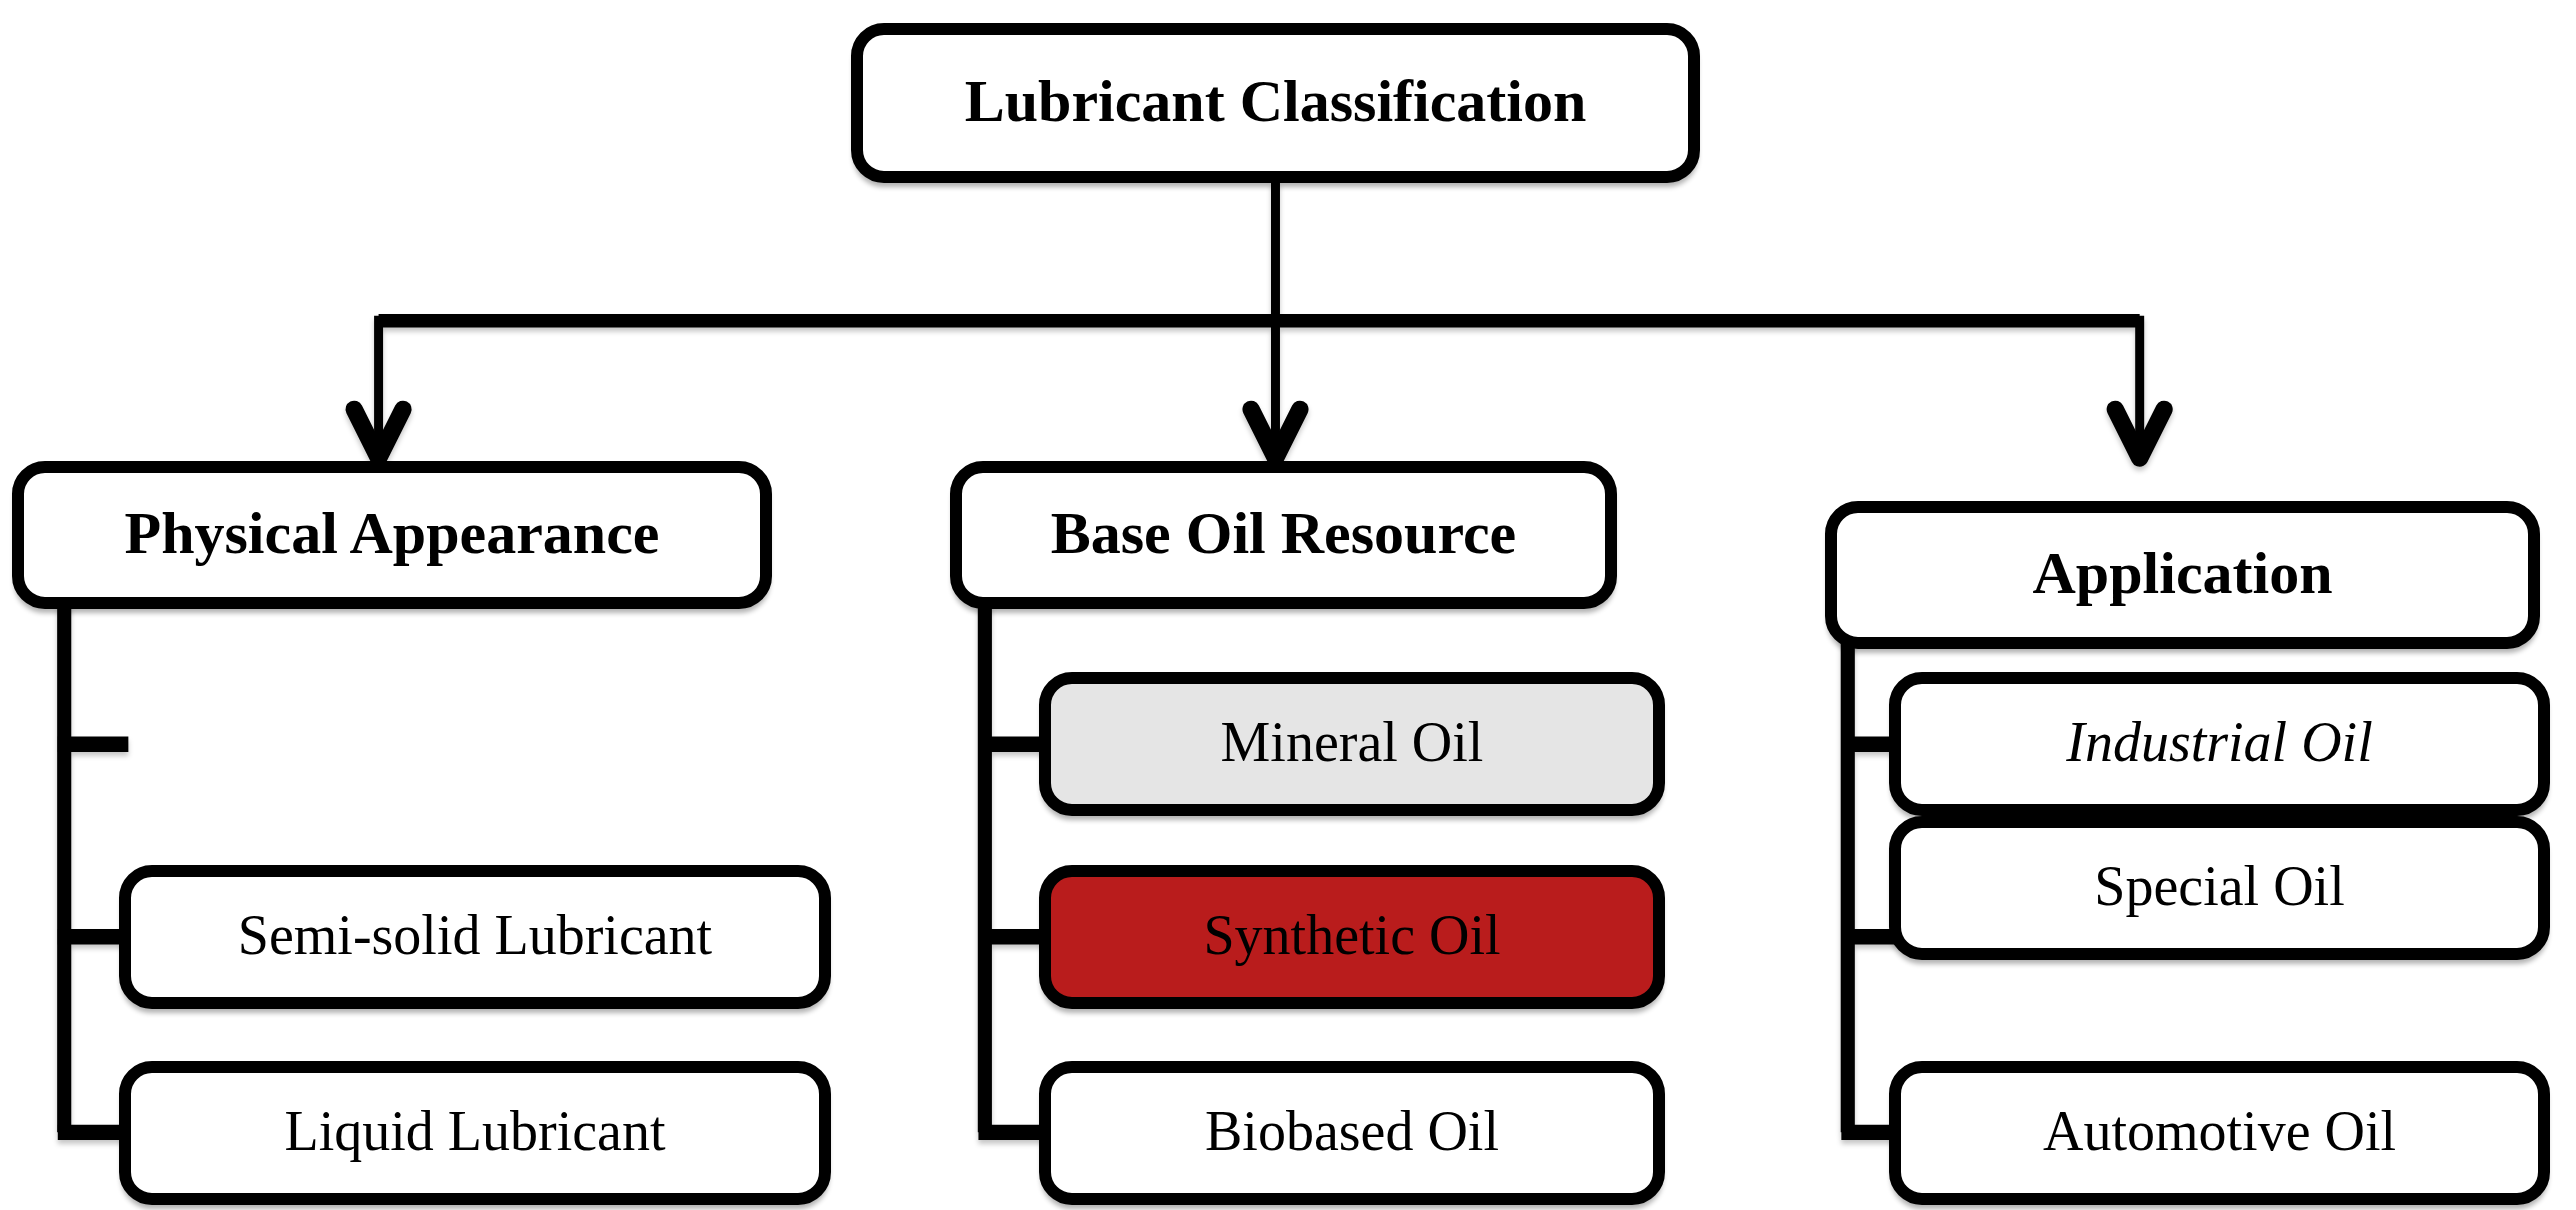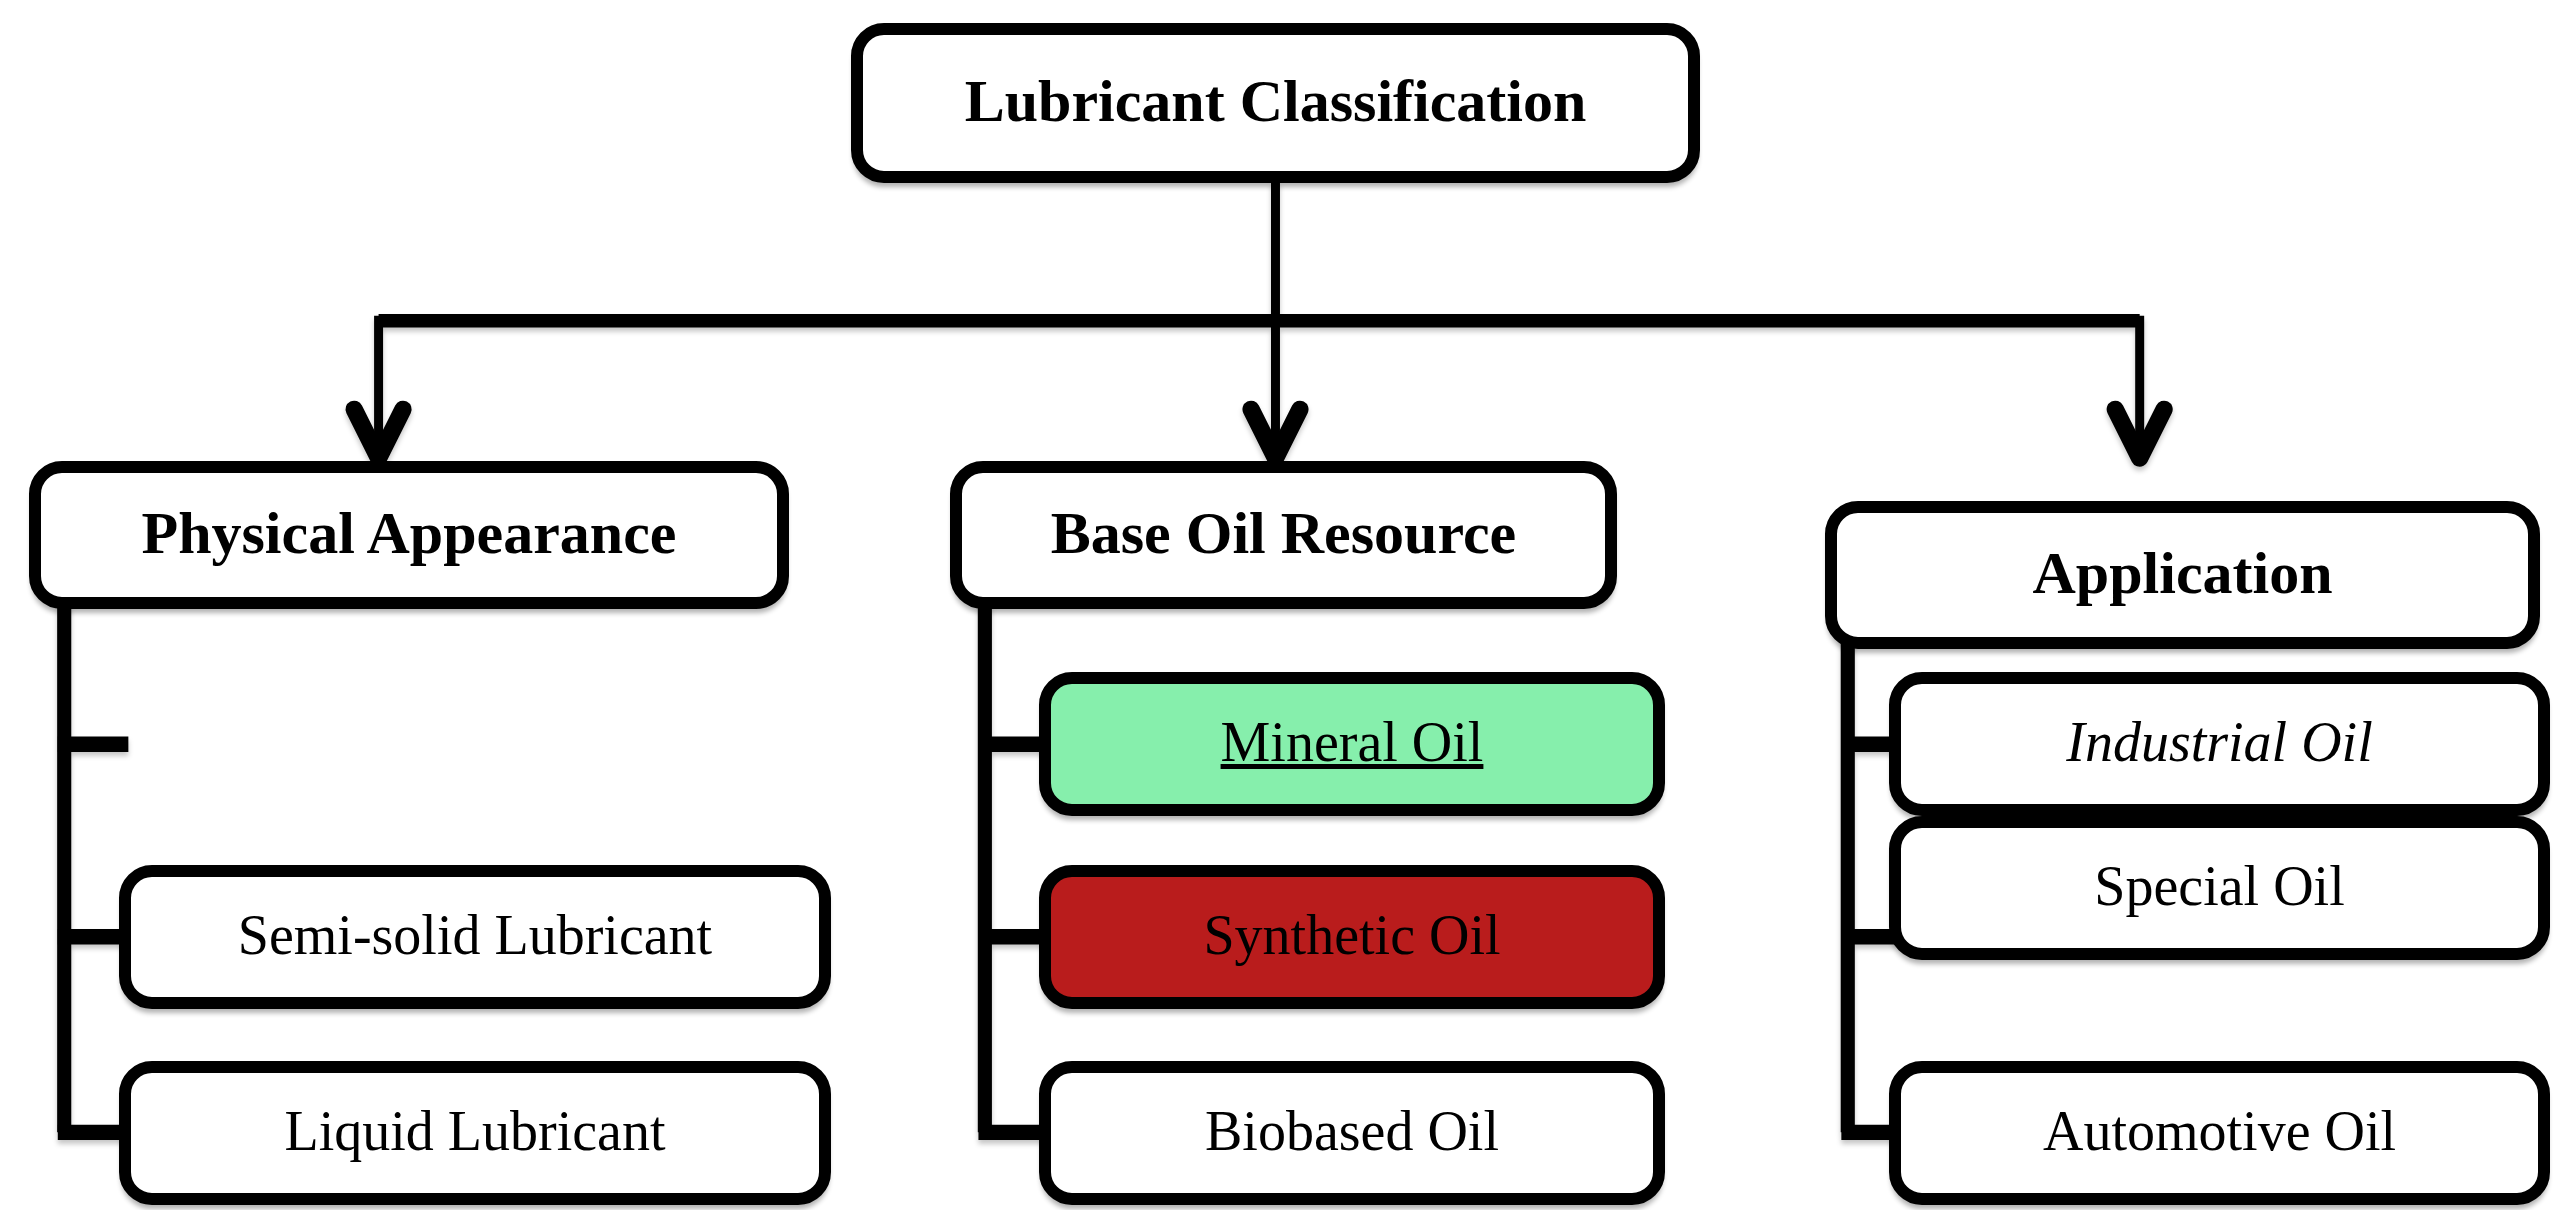--- a/index.html
+++ b/index.html
@@ -47,21 +47,21 @@
     font-weight: bold;
     font-size: 60px;
   }
   .leaf-node .label {
     font-weight: normal;
     font-size: 56px;
   }
   
   .pos-root   { left: 851px; top: 22.5px;  width: 849px; height: 160px; }
   
-  .pos-b0     { left: 29px;   top: 461px; width: 760px; height: 148px; }
+  .pos-b0     { left: 12px;   top: 461px; width: 760px; height: 148px; }
   .pos-b1     { left: 950px; top: 461px; width: 667px; height: 148px; }
   .pos-b2     { left: 1825px; top: 461px; width: 715px; height: 148px; }
   
   .pos-b0c0   { left: 119px;  top: 672px; width: 712px; height: 144px; }
   .pos-b0c1   { left: 119px;  top: 865px; width: 712px; height: 144px; }
   .pos-b0c2   { left: 119px;  top: 1061px; width: 712px; height: 144px; }
   
   .pos-b1c0   { left: 1039px; top: 672px; width: 626px;  height: 144px; }
   .pos-b1c1   { left: 1039px; top: 865px; width: 626px;  height: 144px; }
   .pos-b1c2   { left: 1039px; top: 1061px; width: 626px;  height: 144px; }
@@ -119,21 +119,21 @@
     <span class="label">Application</span>
   </div>
 
   <div class="box leaf-node pos-b0c1" style="border-color: rgb(0, 0, 0); background: rgb(255, 255, 255); color: rgb(0, 0, 0);">
     <span class="label">Semi-solid Lubricant</span>
   </div>
   <div class="box leaf-node pos-b0c2" style="border-color: rgb(0, 0, 0); background: rgb(255, 255, 255); color: rgb(0, 0, 0);">
     <span class="label">Liquid Lubricant</span>
   </div>
 
-  <div class="box leaf-node pos-b1c0" style="border-color: rgb(0, 0, 0); background: #86efac; color: rgb(0, 0, 0); text-decoration: underline;">
+  <div class="box leaf-node pos-b1c0" style="border-color: rgb(0, 0, 0); background: #e5e5e5; color: rgb(0, 0, 0);">
     <span class="label">Mineral Oil</span>
   </div>
   <div class="box leaf-node pos-b1c1" style="border-color: rgb(0, 0, 0); background: #b91c1c; color: rgb(0, 0, 0);">
     <span class="label">Synthetic Oil</span>
   </div>
   <div class="box leaf-node pos-b1c2" style="border-color: rgb(0, 0, 0); background: rgb(255, 255, 255); color: rgb(0, 0, 0);">
     <span class="label">Biobased Oil</span>
   </div>
 
   <div class="box leaf-node pos-b2c0" style="border-color: rgb(0, 0, 0); background: rgb(255, 255, 255); color: rgb(0, 0, 0); font-style: italic;">

